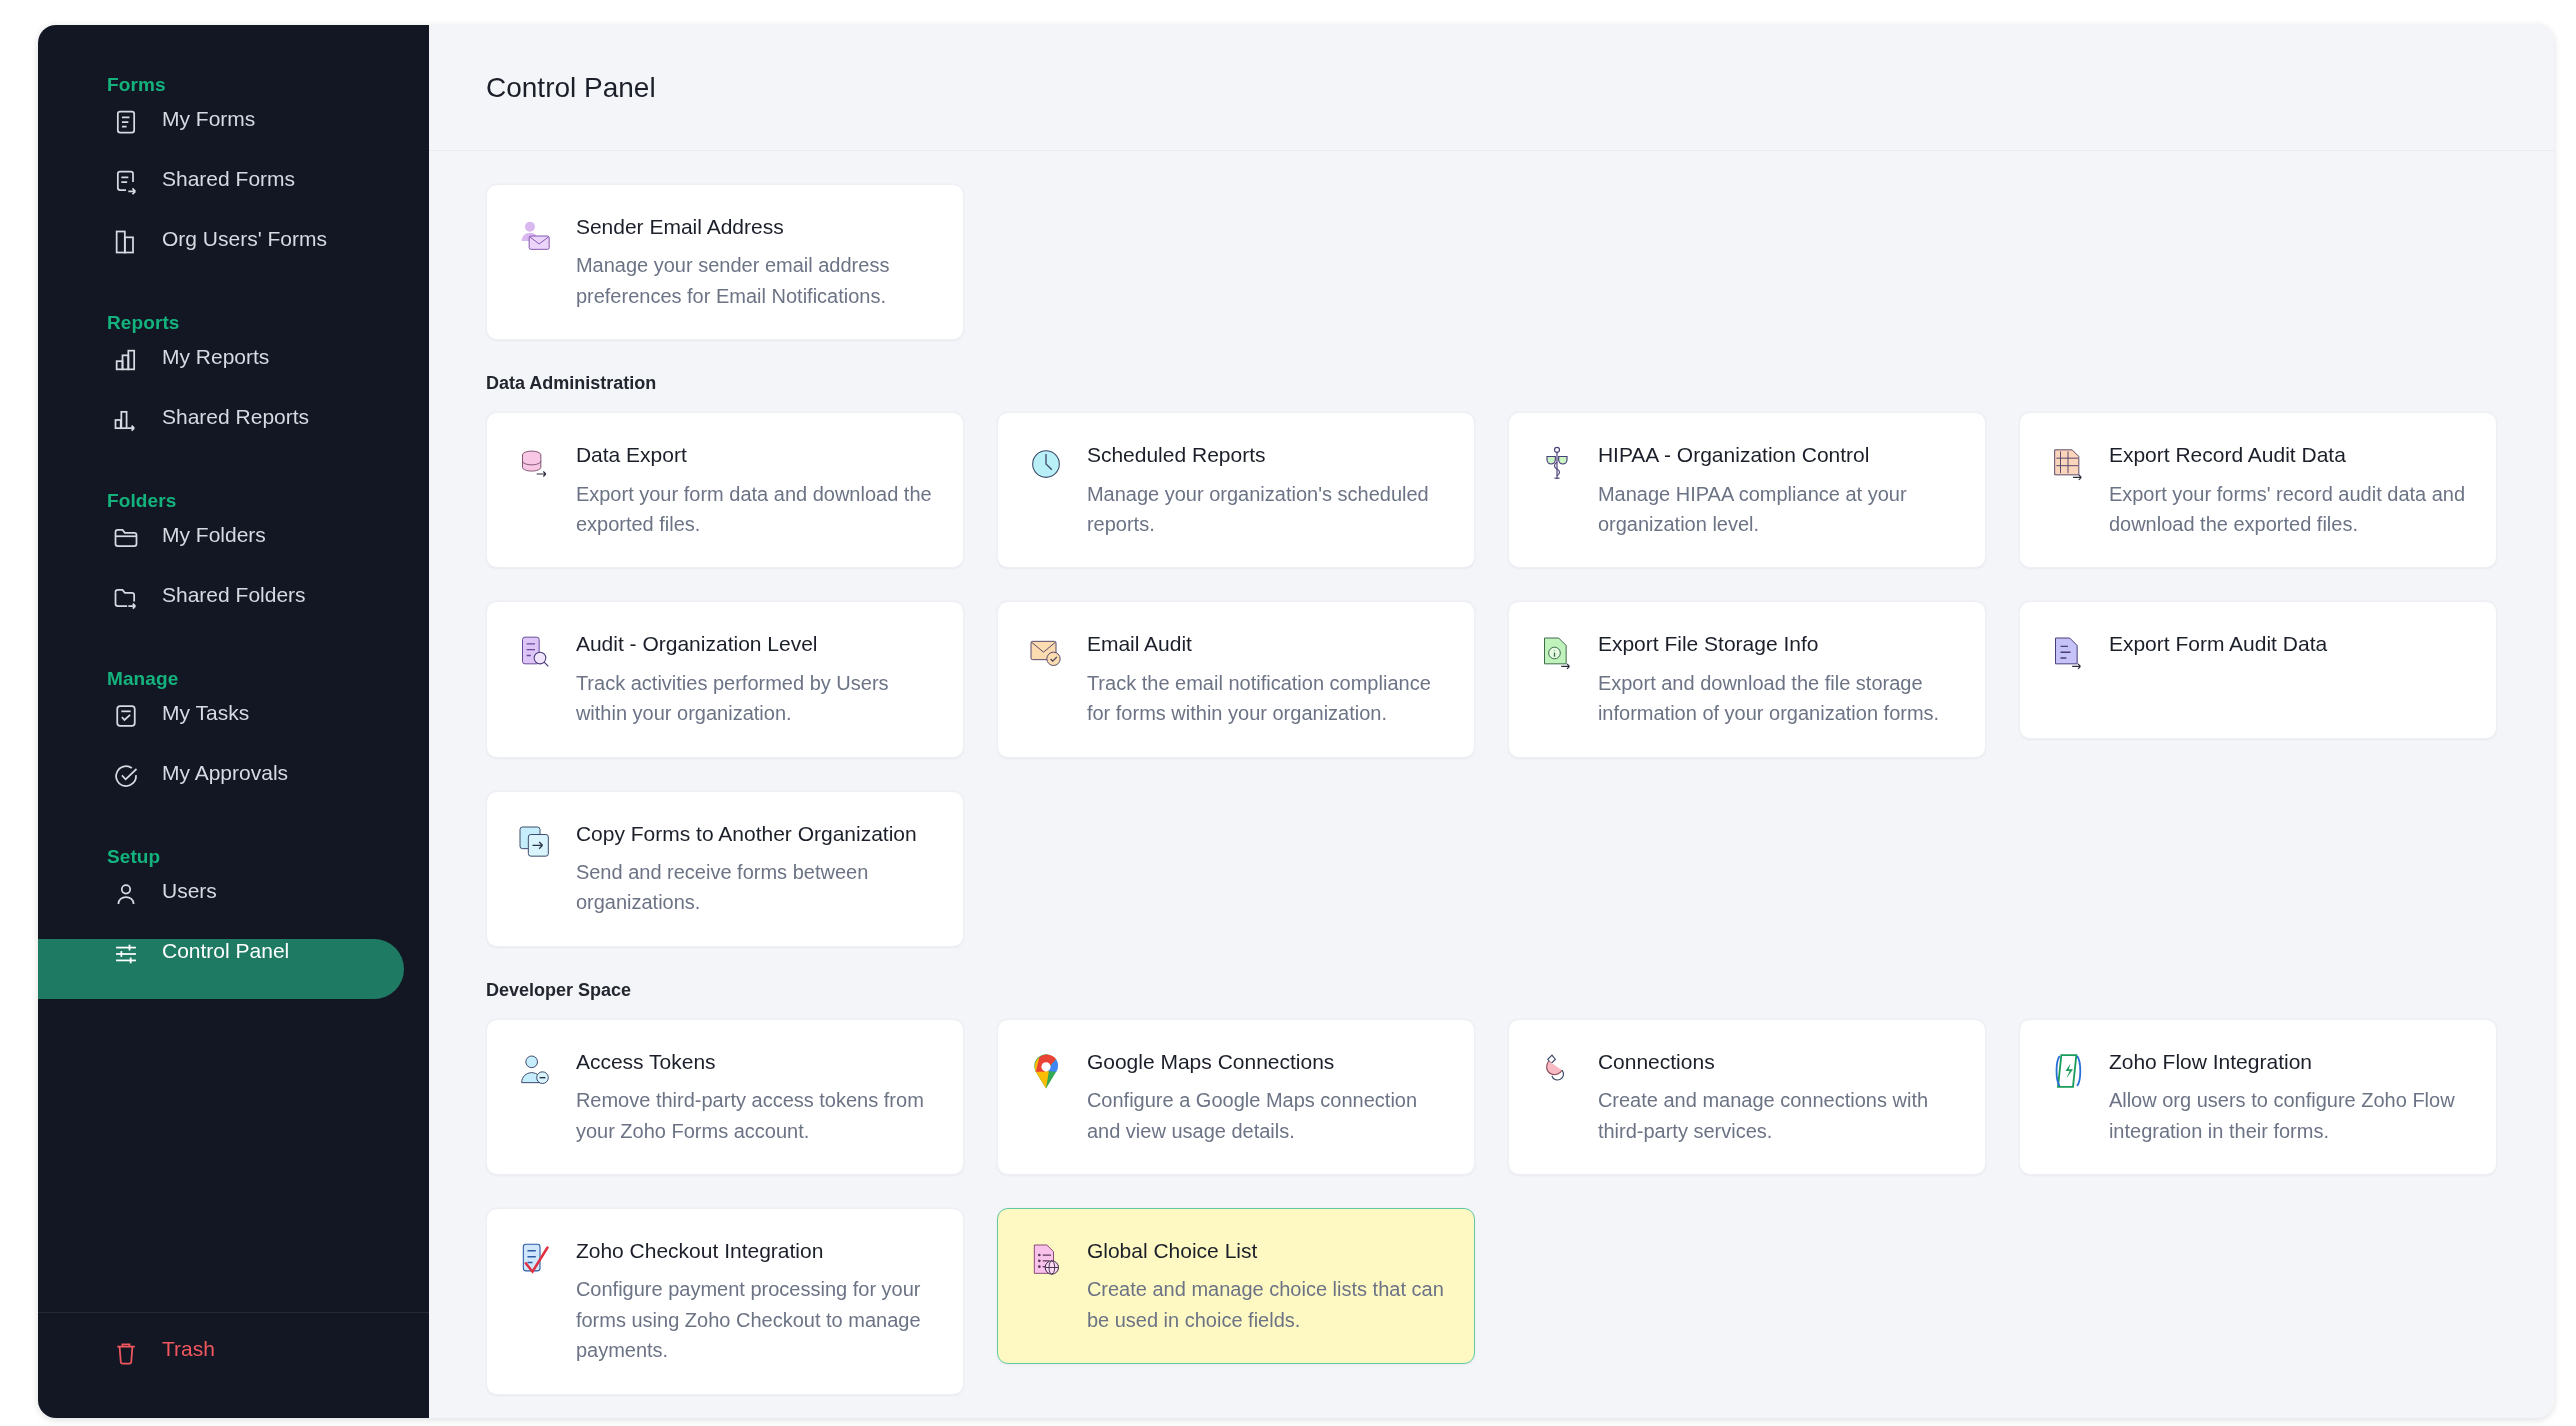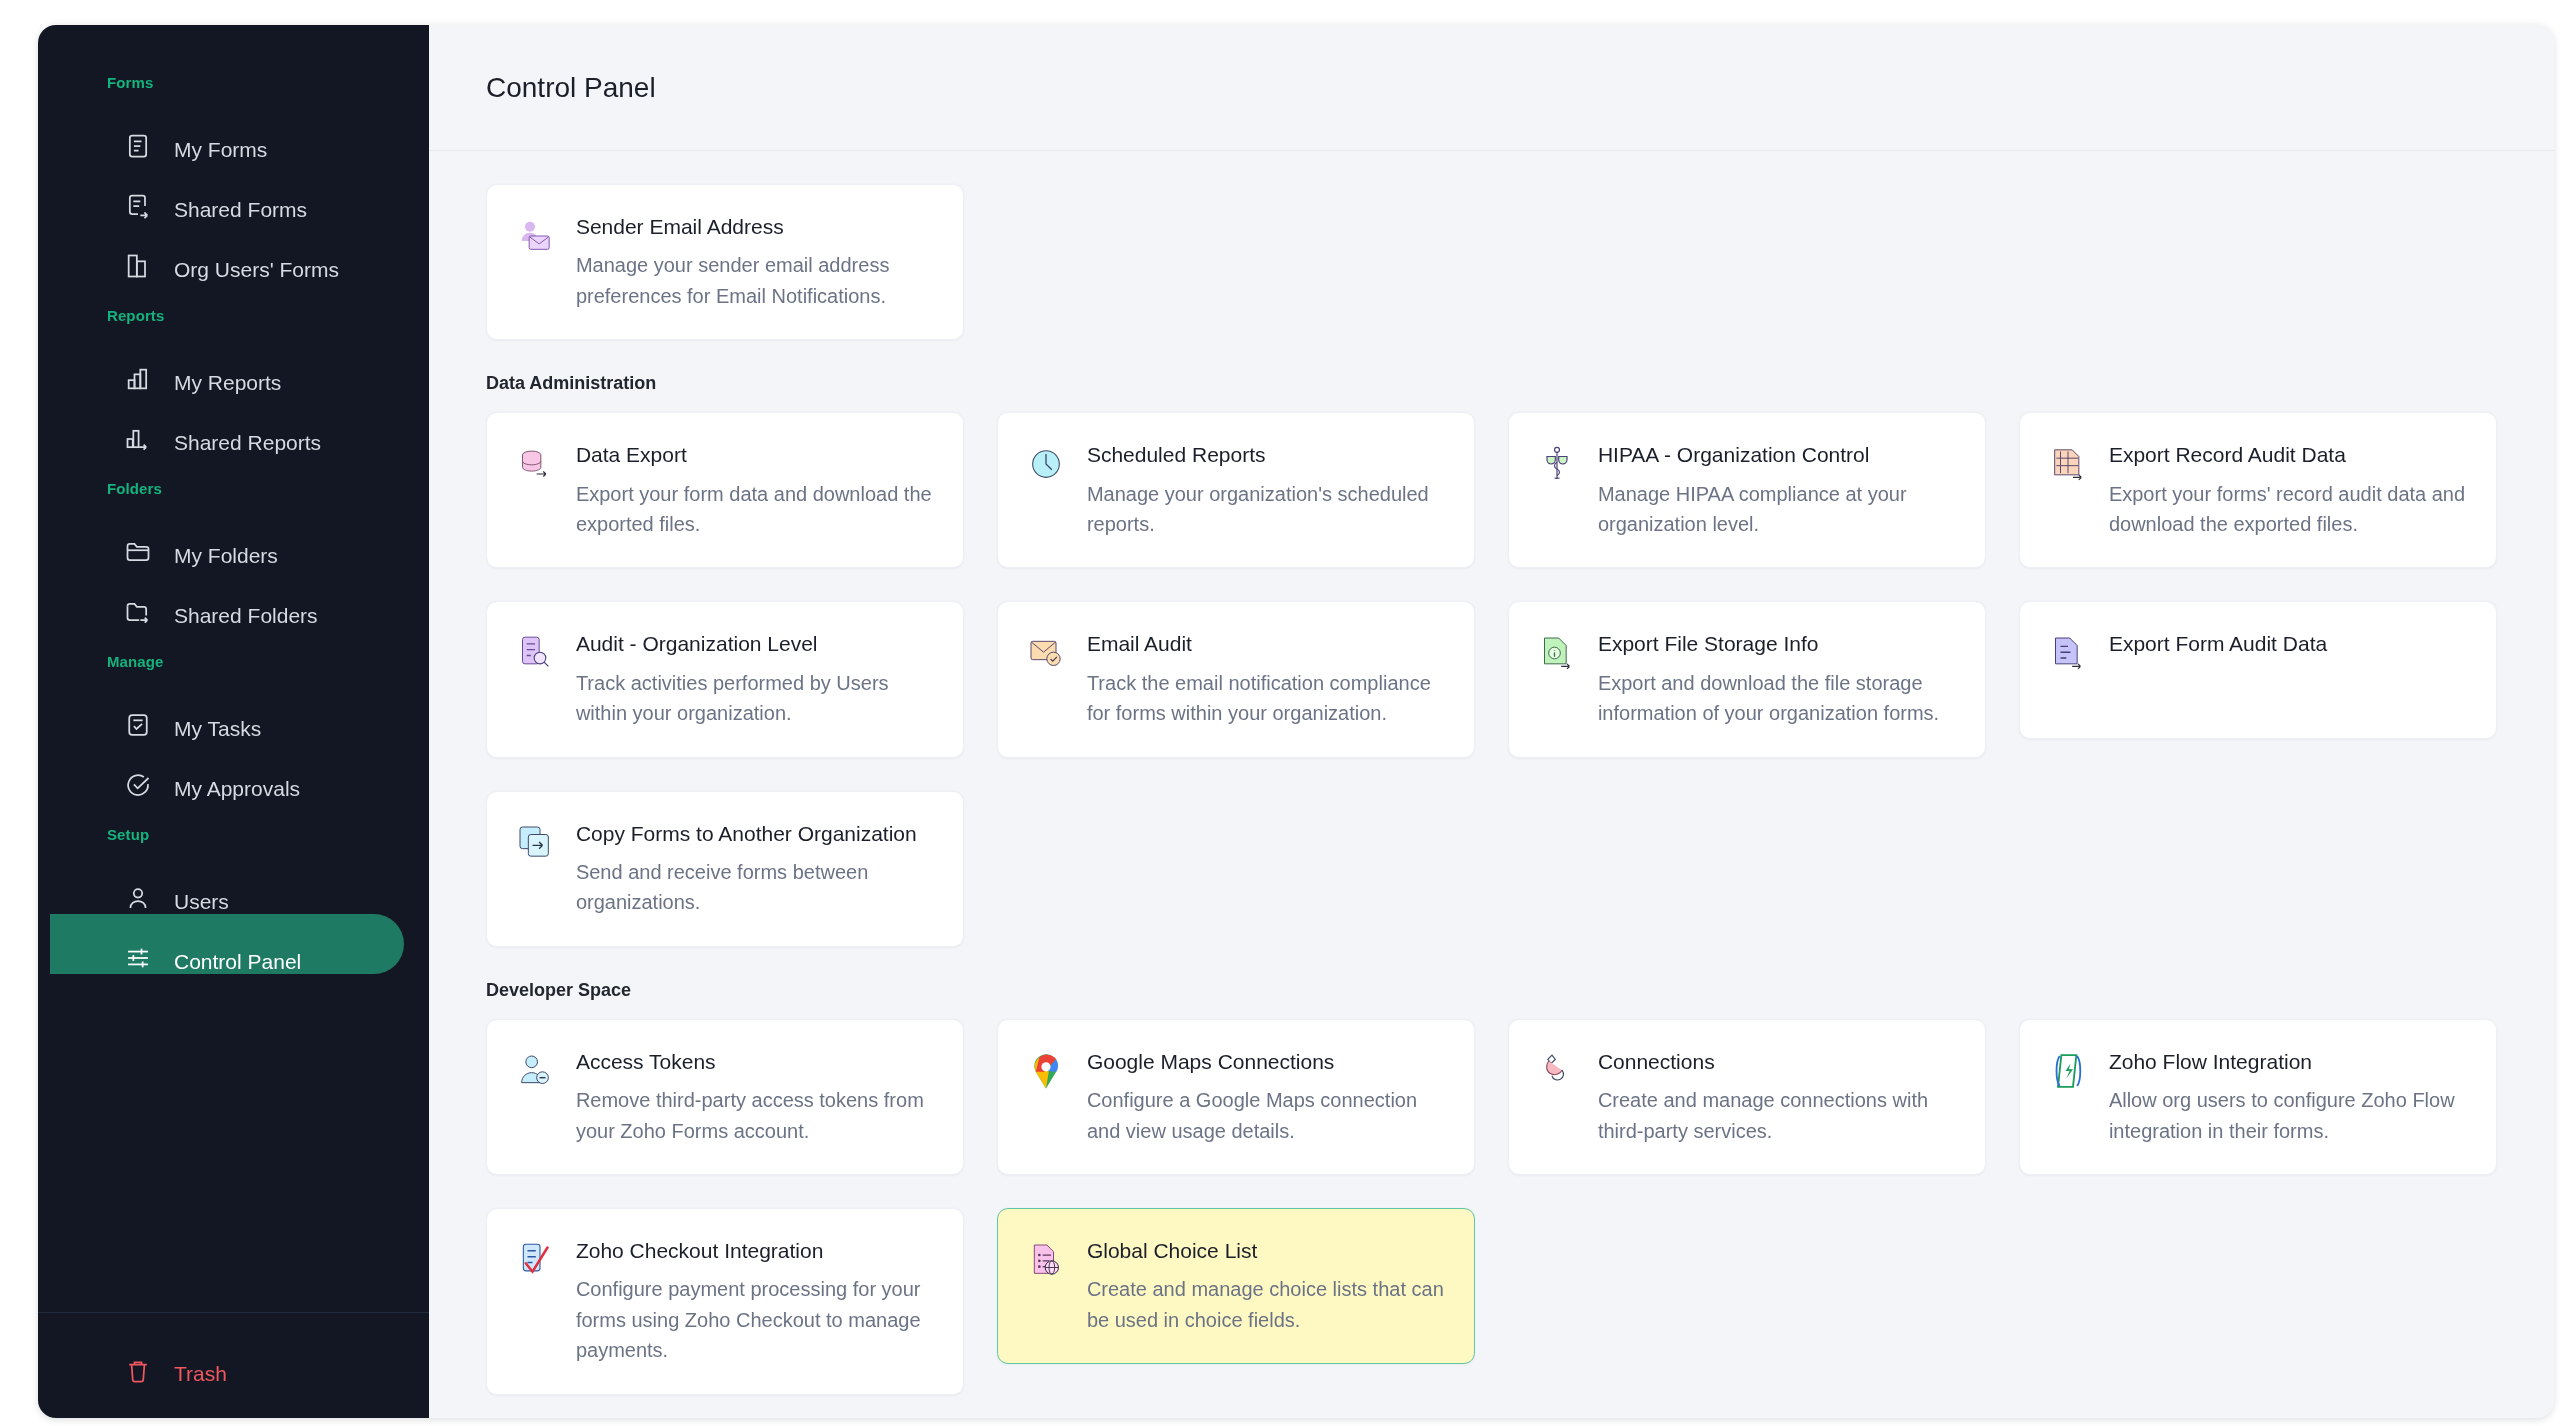--- a/index.html
+++ b/index.html
@@ -28,30 +28,30 @@
     background: #121723;
     display: flex;
     flex-direction: column;
     position: relative;
     padding-top: 39px;
   }
   .nav-scroll { flex: 1 1 auto; overflow: hidden; }
   .nav-group { margin-bottom: 15.3px; }
   .group-title {
     color: #14b37d;
-    font-size: 15px;
+    font-size: 19px;
     font-weight: bold;
     padding: 9.7px 0 11px 69px;
     letter-spacing: 0.1px;
   }
   .nav-item {
     display: flex;
-    align-items: flex-end;
+    align-items: flex-start;
     height: 60px;
-    margin: 0 25px 0 12px;
+    margin: 0 25px 0 0;
     padding-left: 72px;
     border-radius: 0 31px 31px 0;
     color: #d6dae2;
     font-size: 21px;
     cursor: pointer;
   }
   .nav-item .ico {
     width: 31px; height: 31px;
     flex: 0 0 31px;
     margin-right: 21px;

